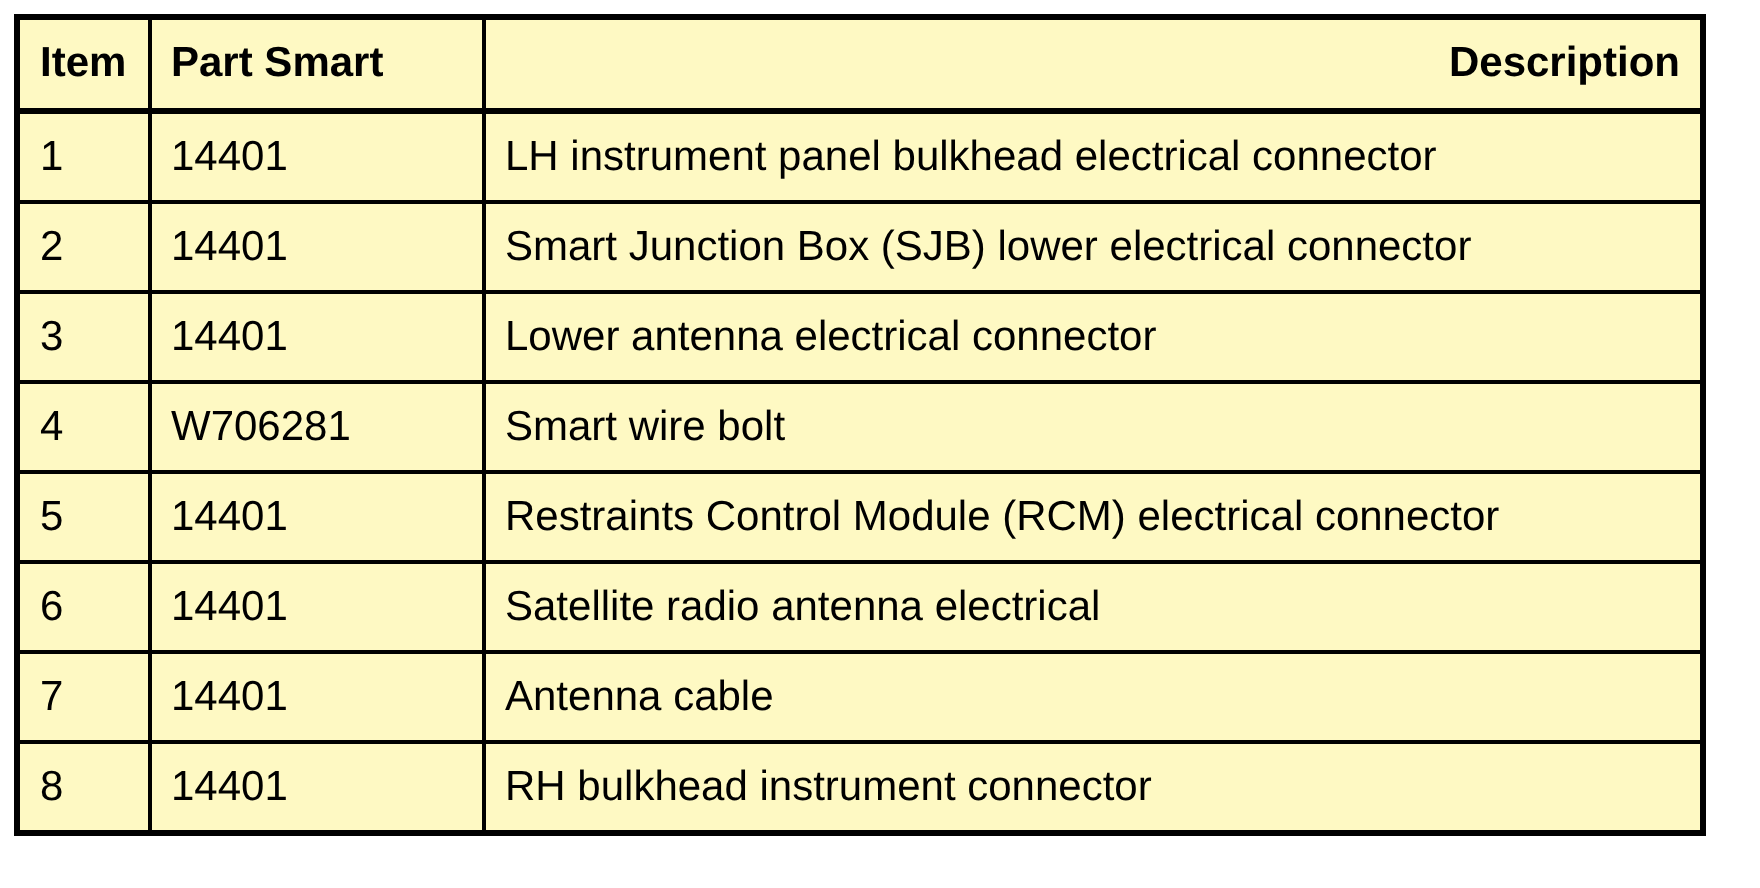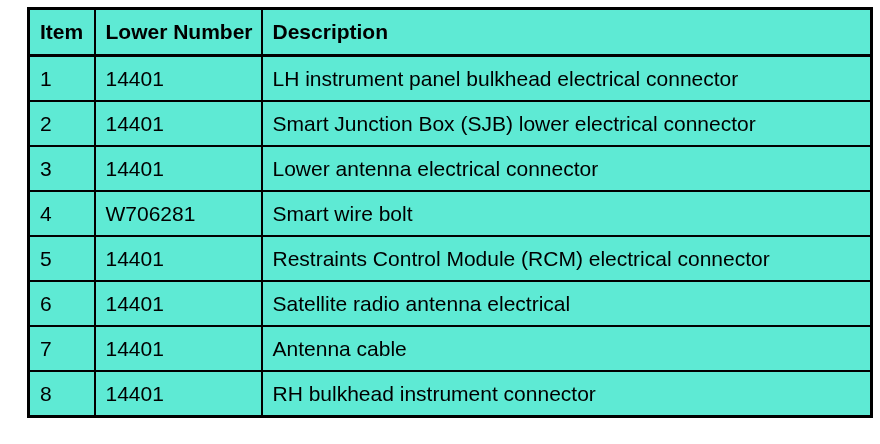--- a/index.html
+++ b/index.html
@@ -21,23 +21,22 @@
     height: 444px;
     background: #ffffff;
   }
   .legend-table {
     position: absolute;
     left: 7px;
     top: 7px;
     width: 843px;
     border-collapse: collapse;
     table-layout: fixed;
-    background: #5eead4;
+    background: #fef9c3;
     border: 3px solid #000000;
-    margin-left: 20px;
   }
   .legend-table col.col-item        { width: 66px; }
   .legend-table col.col-part        { width: 167px; }
   .legend-table col.col-description { width: 610px; }
 
   .legend-table th,
   .legend-table td {
     border-left: 2px solid #000000;
     border-right: 2px solid #000000;
     border-top: 2px solid #000000;
@@ -50,21 +49,21 @@
     vertical-align: middle;
     white-space: nowrap;
     overflow: hidden;
   }
   .legend-table thead th {
     font-weight: bold;
     border-bottom: 3px solid #000000;
     height: 44px;
   }
   .legend-table thead th.th-description {
-    text-align: left;
+    text-align: right;
   }
   .legend-table tbody td {
     font-weight: normal;
   }
   .legend-table tbody tr:last-child td {
     border-bottom: none;
   }
   .legend-table thead tr th:first-child,
   .legend-table tbody tr td:first-child {
     border-left: none;
@@ -84,21 +83,21 @@
 
   <table class="legend-table">
     <colgroup>
       <col class="col-item">
       <col class="col-part">
       <col class="col-description">
     </colgroup>
     <thead>
       <tr>
         <th class="th-item">Item</th>
-        <th class="th-part">Lower Number</th>
+        <th class="th-part">Part Smart</th>
         <th class="th-description">Description</th>
       </tr>
     </thead>
     <tbody>
       <tr>
         <td>1</td>
         <td>14401</td>
         <td>LH instrument panel bulkhead electrical connector</td>
       </tr>
       <tr>

